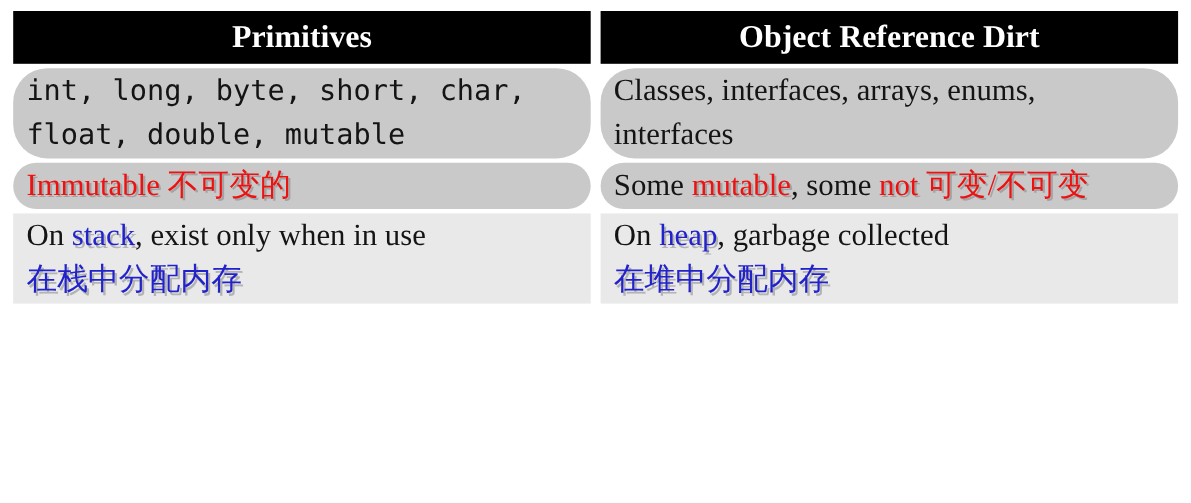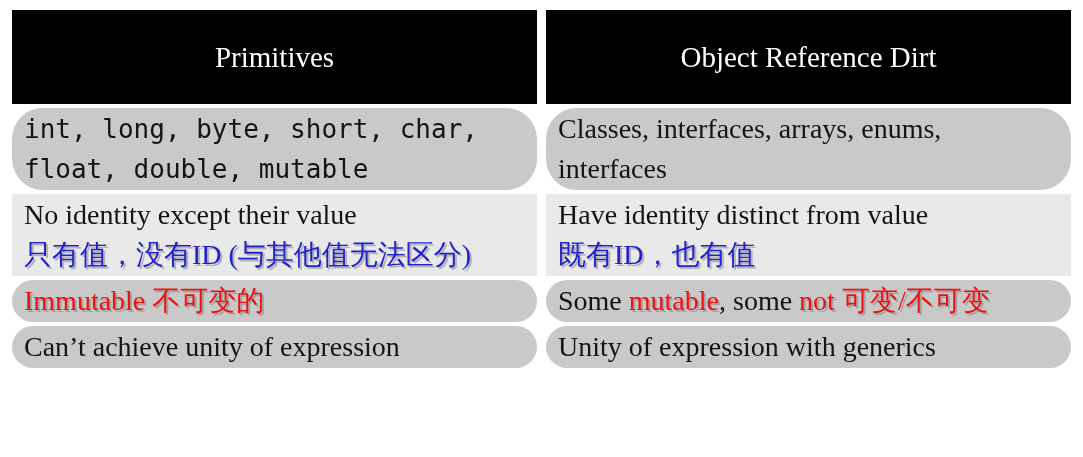--- a/index.html
+++ b/index.html
@@ -20,26 +20,26 @@
     border-collapse: separate;
     border-spacing: 9px 4px;
     table-layout: fixed;
     width: 1077px;
     margin: 6px 0 0 3px;
   }
   th.hdr {
     background: var(--header_bg, #000);
     color: var(--header_fg, #fff);
     font-family: "Liberation Serif", "DejaVu Serif", serif;
-    font-weight: normal;
+    font-weight: bold;
     font-size: 29px;
-    height: 62px;
+    height: 48px;
     text-align: center;
     vertical-align: middle;
-    padding: 16px;
+    padding: 0;
   }
   td.cell {
     font-family: "Liberation Serif", "DejaVu Serif", serif;
     font-size: 28px;
     color: var(--text, #141414);
     vertical-align: middle;
     padding: 1px 12px;
   }
   tr.dark td.cell  { background: var(--row_dark, #c9c9c9); border-radius: 31px; }
   tr.light td.cell { background: var(--row_light, #e9e9e9); }
@@ -74,41 +74,33 @@
         <tr class="dark">
           <td class="cell">
             <div class="line"><span class="seg mono">int, long, byte, short, char,</span></div>
             <div class="line"><span class="seg mono">float, double, mutable</span></div>
           </td>
           <td class="cell">
             <div class="line"><span class="seg black">Classes, interfaces, arrays, enums,</span></div>
             <div class="line"><span class="seg black">interfaces</span></div>
           </td>
         </tr>
-        <tr class="light">
-          <td class="cell">
-            <div class="line"><span class="seg black">No identity except their value</span></div>
-            <div class="line"><span class="seg blue">只有值，没有ID (与其他值无法区分)</span></div>
-          </td>
-          <td class="cell">
-            <div class="line"><span class="seg black">Have identity distinct from value</span></div>
-            <div class="line"><span class="seg blue">既有ID，也有值</span></div>
-          </td>
-        </tr>
         <tr class="dark">
           <td class="cell">
             <div class="line"><span class="seg red">Immutable 不可变的</span></div>
           </td>
           <td class="cell">
             <div class="line"><span class="seg black">Some </span><span class="seg red">mutable</span><span class="seg black">, some </span><span class="seg red">not</span><span class="seg black"> </span><span class="seg red">可变/不可变</span></div>
           </td>
         </tr>
-        <tr class="dark">
+        <tr class="light">
           <td class="cell">
-            <div class="line"><span class="seg black">Can’t achieve unity of expression</span></div>
+            <div class="line"><span class="seg black">On </span><span class="seg blue">stack</span><span class="seg black">, exist only when in use</span></div>
+            <div class="line"><span class="seg blue">在栈中分配内存</span></div>
           </td>
           <td class="cell">
-            <div class="line"><span class="seg black">Unity of expression with generics</span></div>
+            <div class="line"><span class="seg black">On </span><span class="seg blue">heap</span><span class="seg black">, garbage collected</span></div>
+            <div class="line"><span class="seg blue">在堆中分配内存</span></div>
           </td>
         </tr>
       </tbody>
   </table>
 </div>
 
 </body></html>

